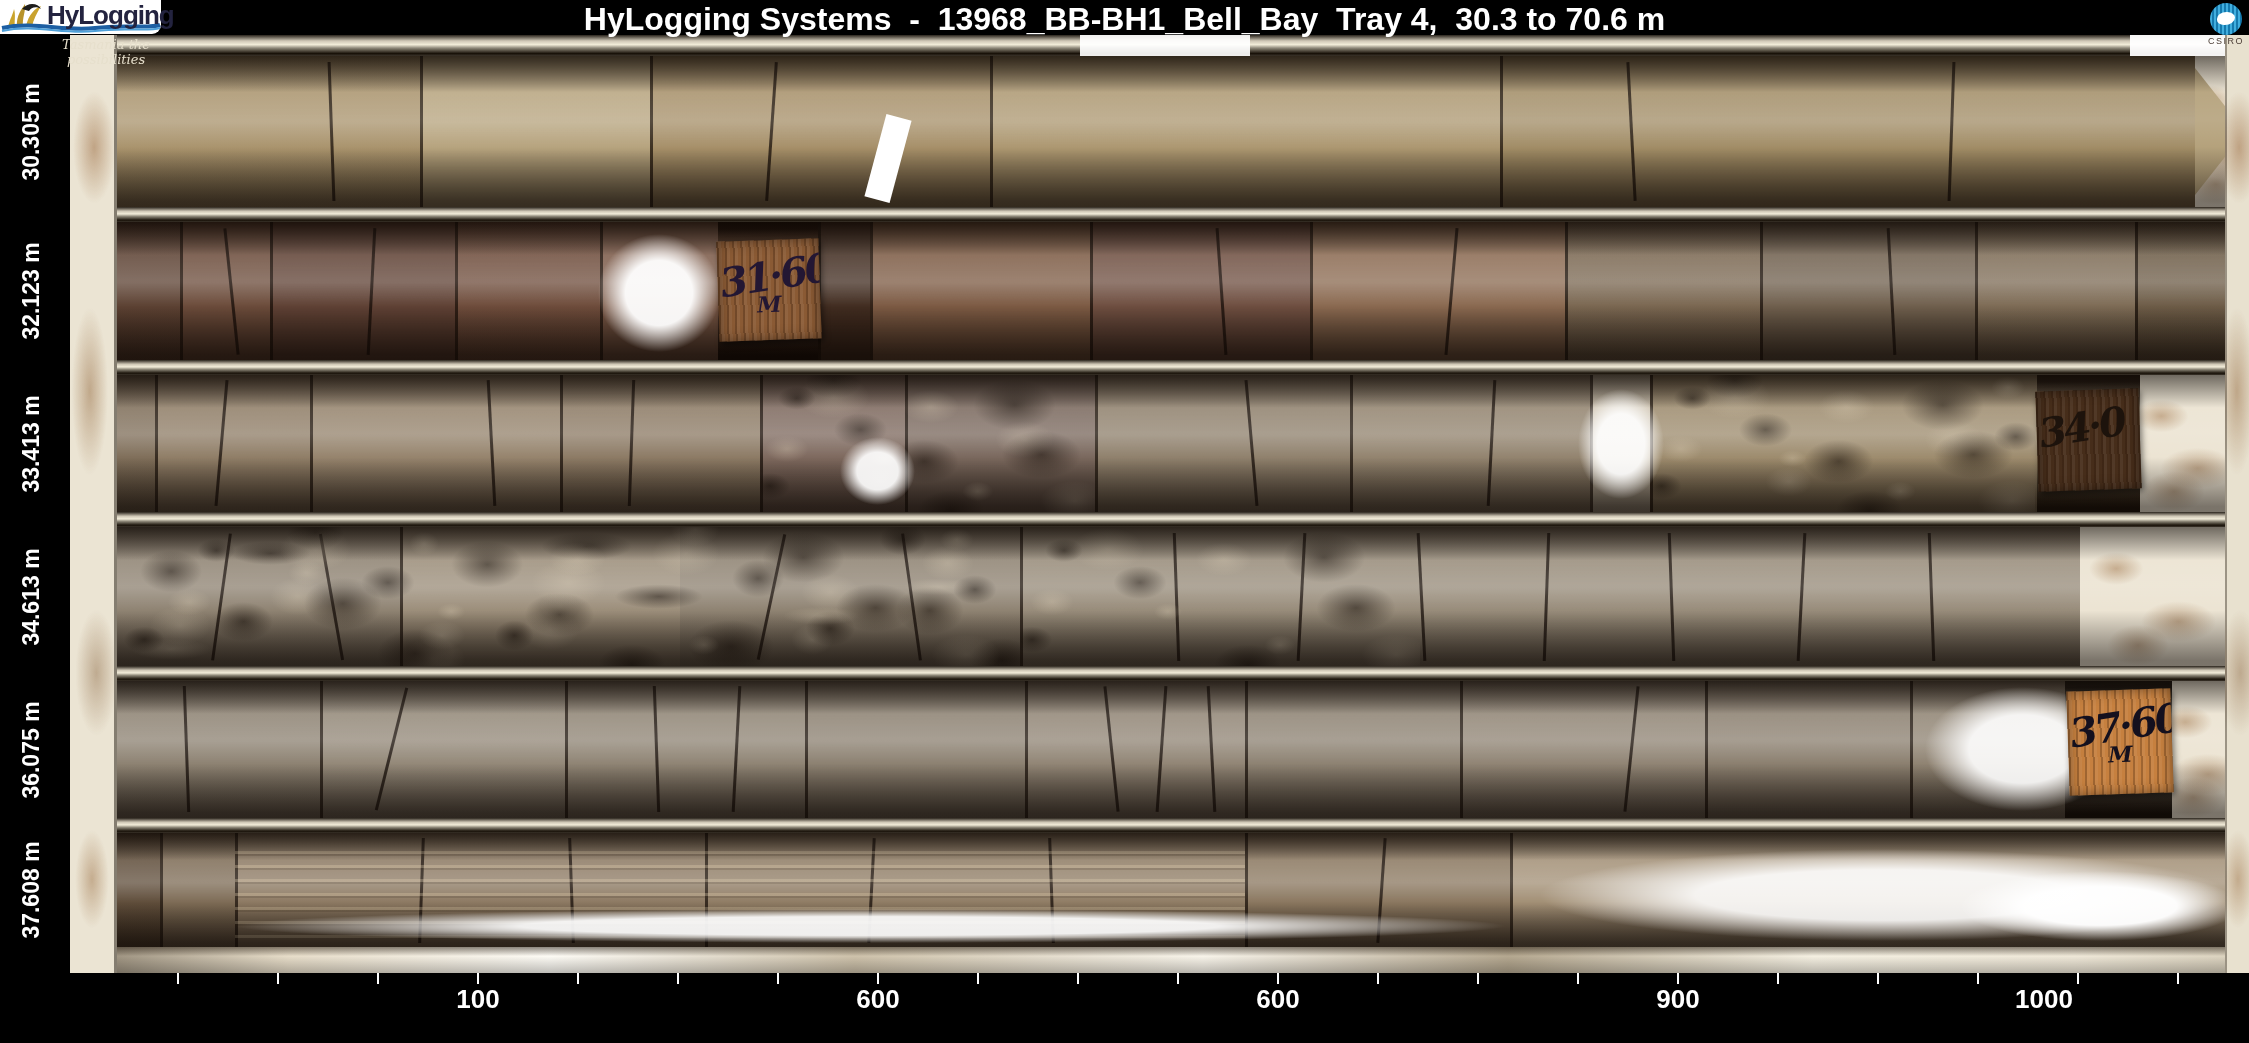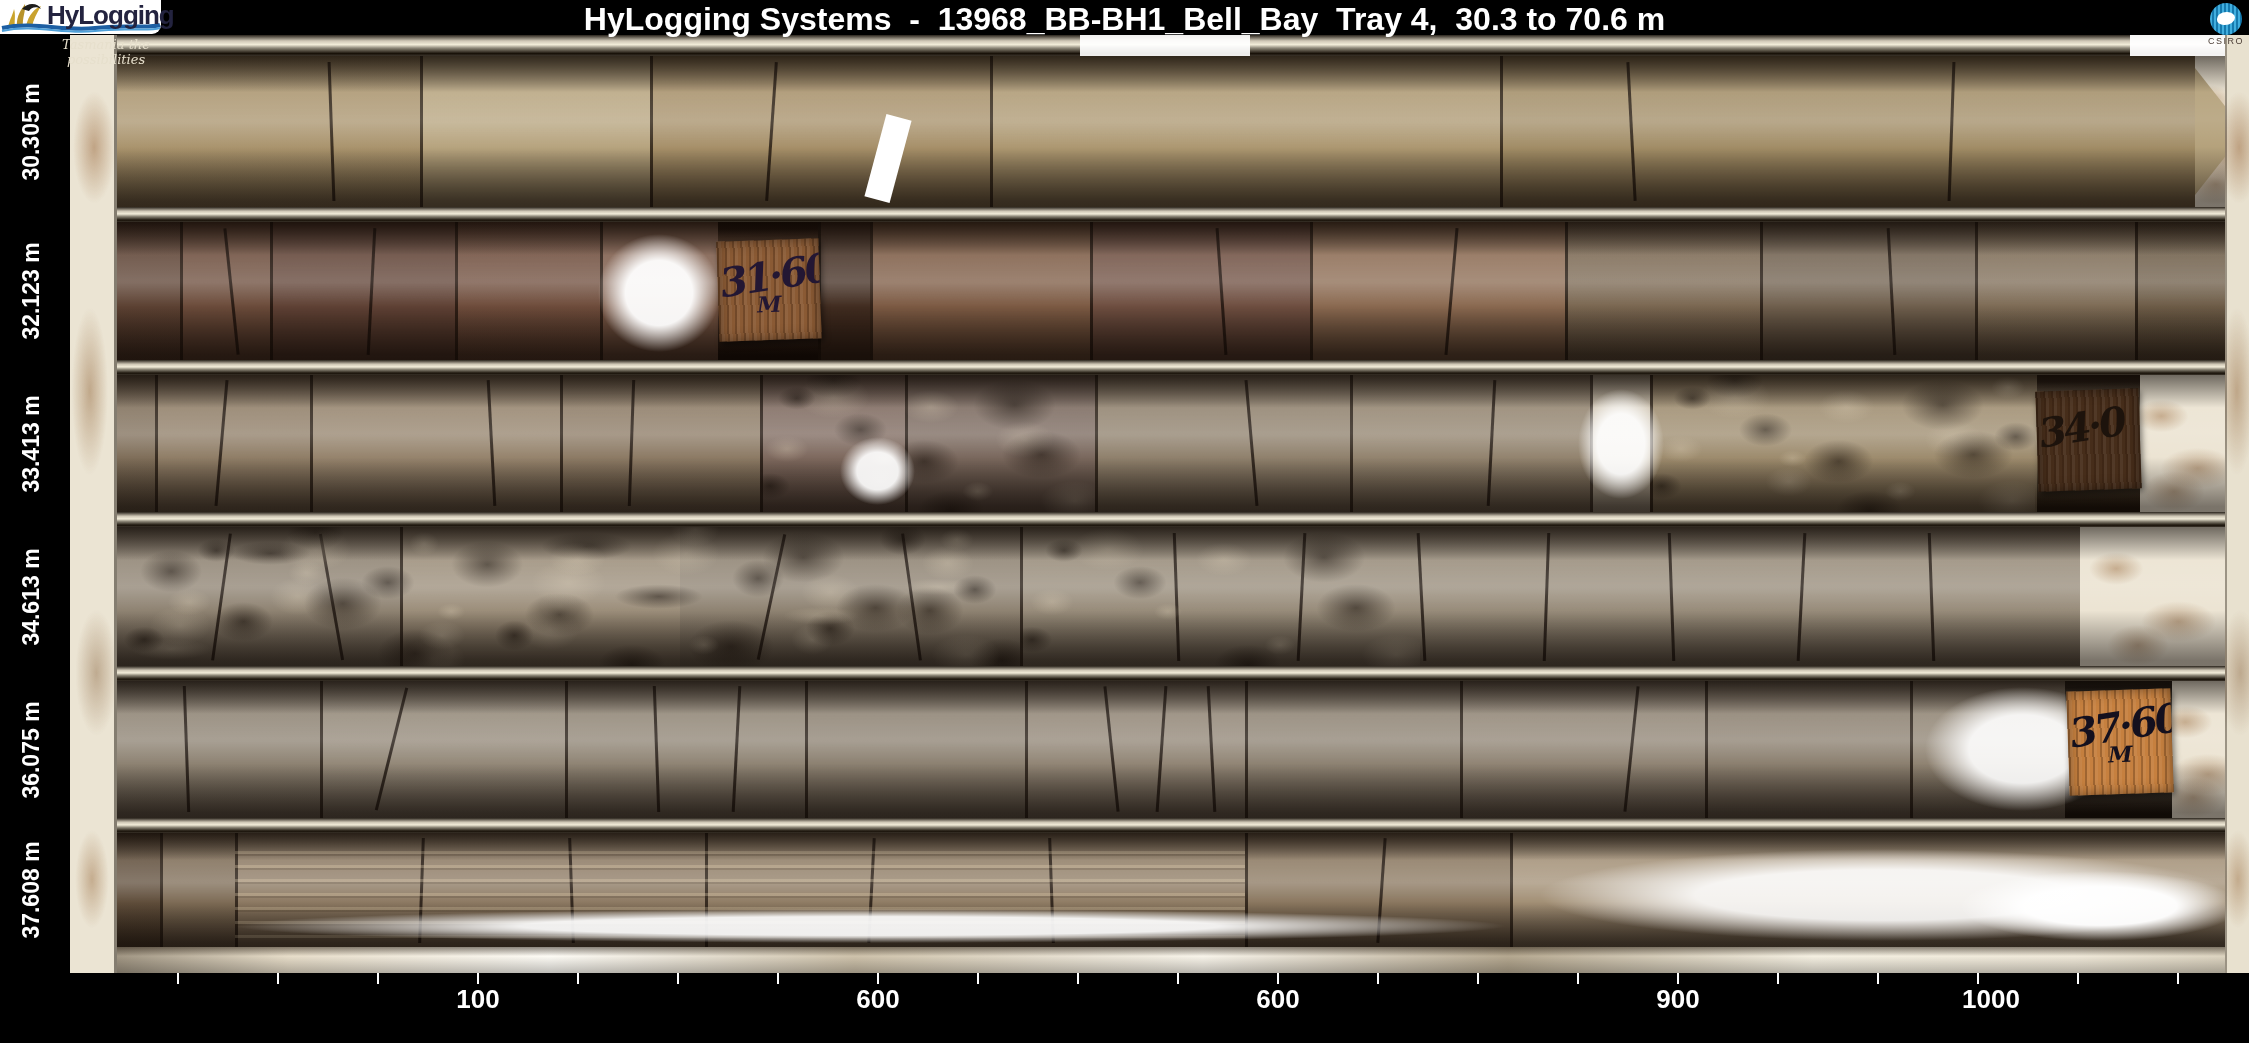--- a/index.html
+++ b/index.html
@@ -252,21 +252,21 @@
       <div class="tick" style="left: 1677px;"></div>
       <div class="tick" style="left: 1777px;"></div>
       <div class="tick" style="left: 1877px;"></div>
       <div class="tick" style="left: 1977px;"></div>
       <div class="tick" style="left: 2077px;"></div>
       <div class="tick" style="left: 2177px;"></div>
       <div class="tlabel" style="left: 433px;">100</div>
       <div class="tlabel" style="left: 833px;">600</div>
       <div class="tlabel" style="left: 1233px;">600</div>
       <div class="tlabel" style="left: 1633px;">900</div>
-      <div class="tlabel" style="left: 1946px;">1000</div>
+      <div class="tlabel" style="left: 1999px;">1000</div>
     </div>
 
 <div class="dlabel" style="left: -44px; top: 117px;">30.305 m</div>
     <div class="dlabel" style="left: -44px; top: 276px;">32.123 m</div>
     <div class="dlabel" style="left: -44px; top: 429px;">33.413 m</div>
     <div class="dlabel" style="left: -44px; top: 582px;">34.613 m</div>
     <div class="dlabel" style="left: -44px; top: 735px;">36.075 m</div>
     <div class="dlabel" style="left: -44px; top: 875px;">37.608 m</div>
   </div>
 

